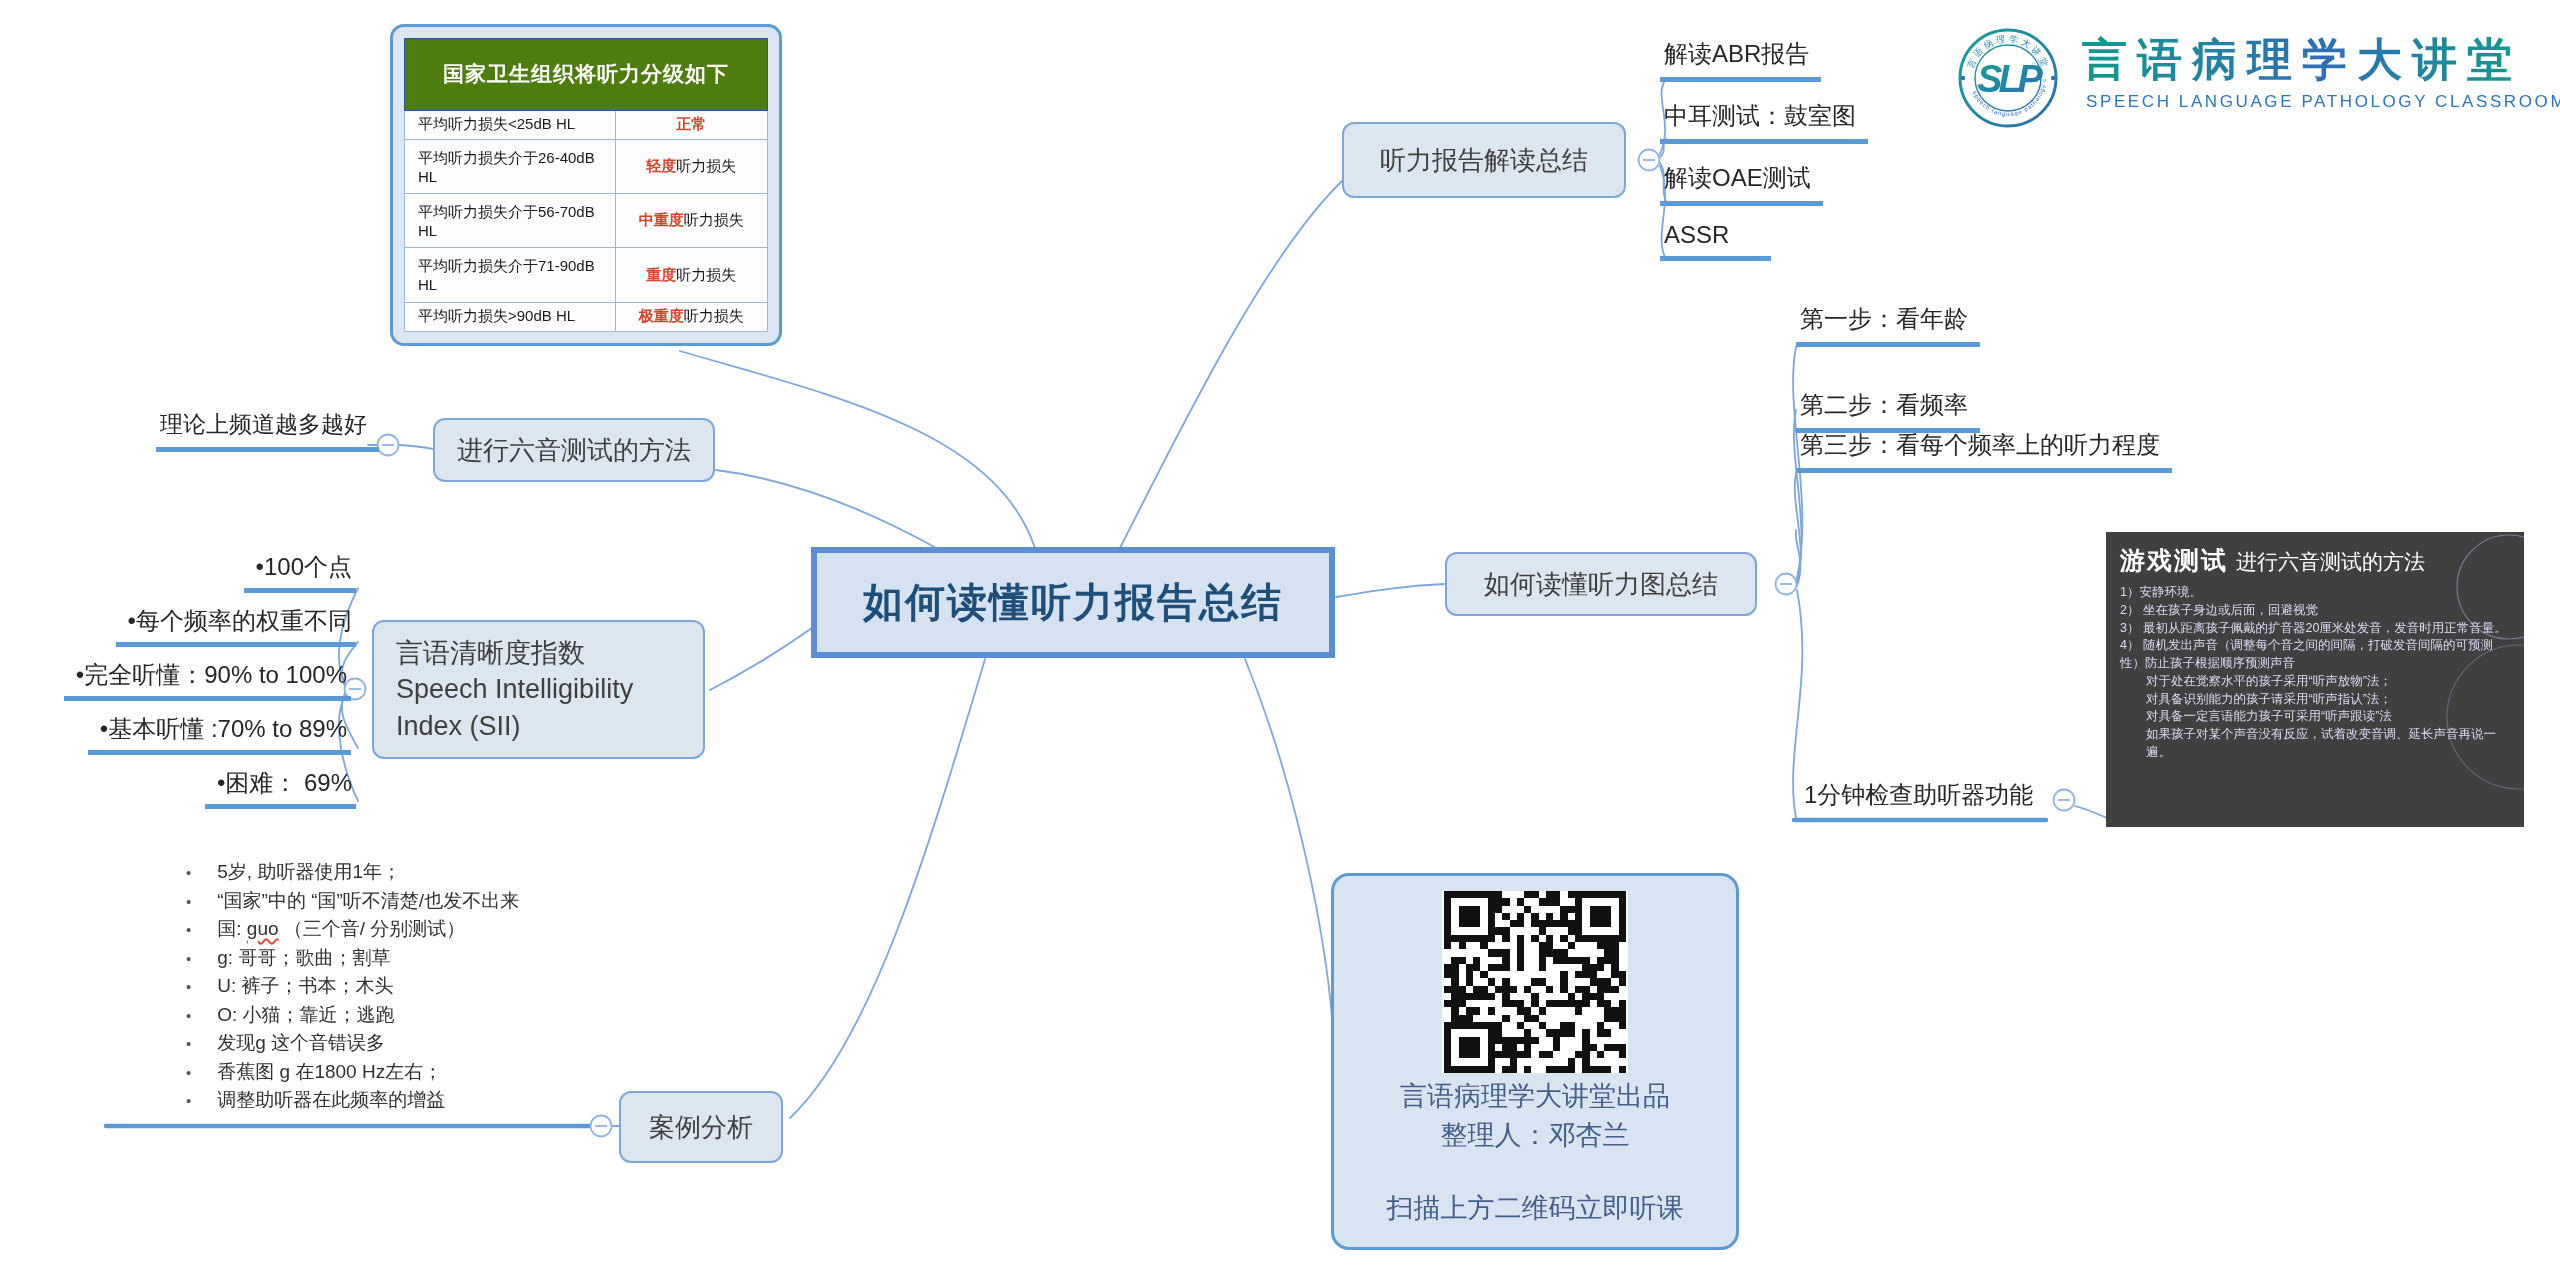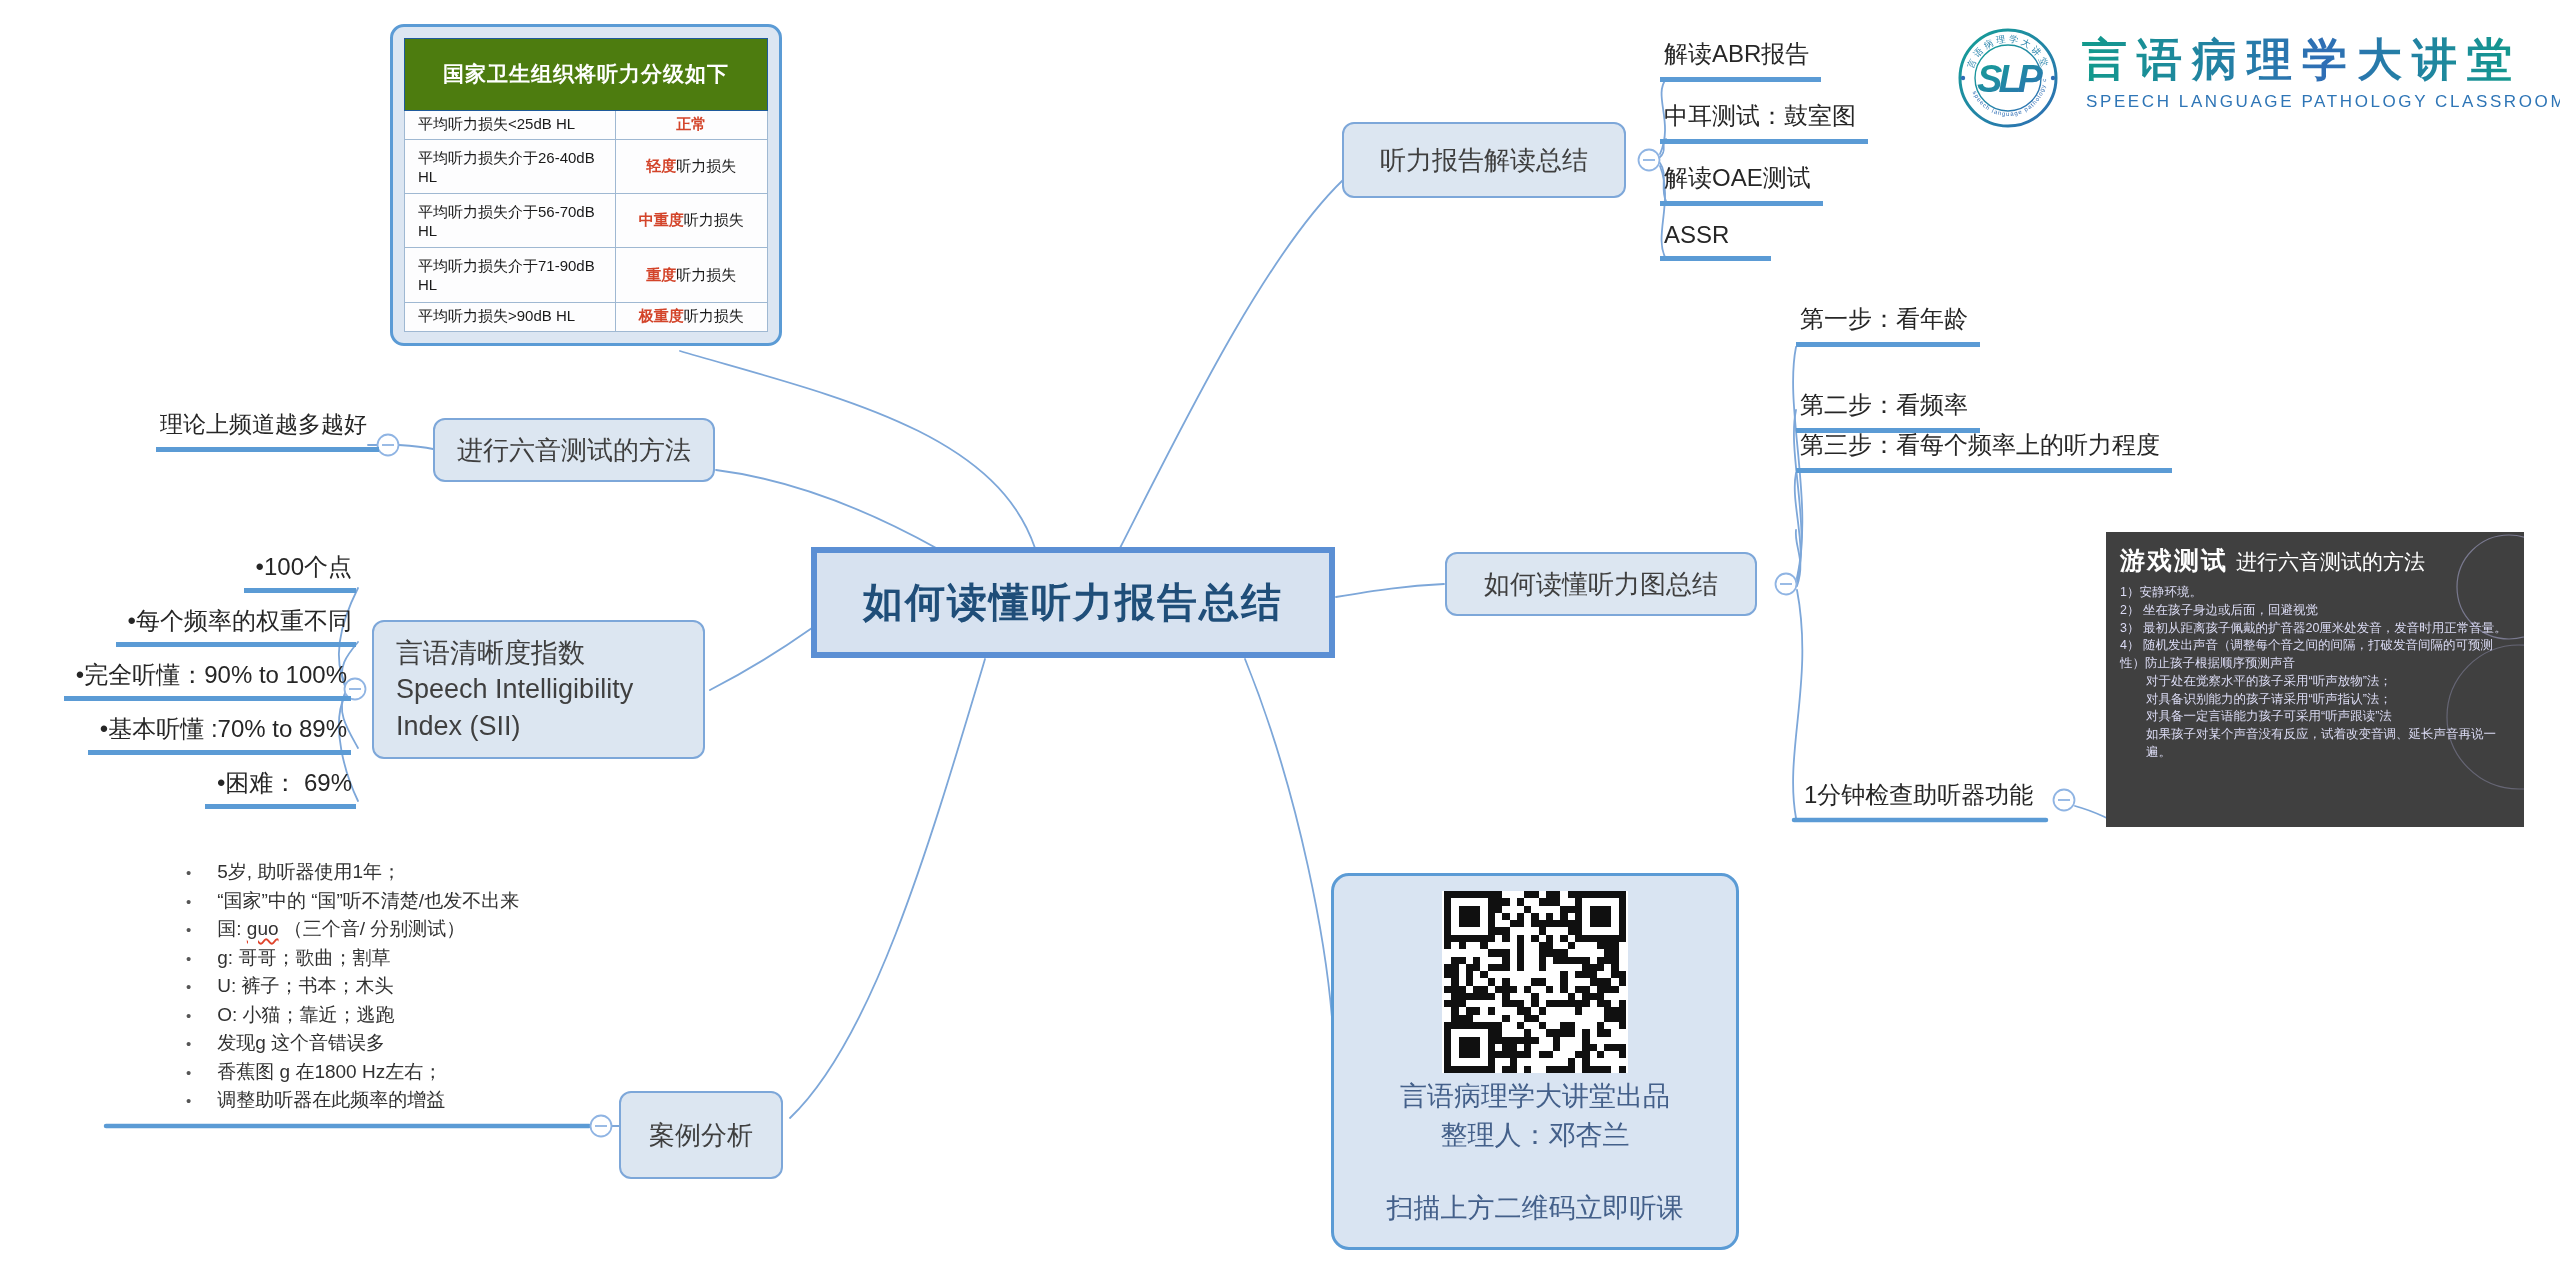--- a/index.html
+++ b/index.html
@@ -203,21 +203,21 @@
       <div>Speech Intelligibility</div>
       <div>Index (SII)</div>
     </div>
   </div>
   <div class="leaf" style="right:2204px;top:551px;font-size:24px;padding:0 4px 5px 12px;">•100个点</div>
   <div class="leaf" style="right:2204px;top:605px;font-size:24px;padding:0 4px 5px 12px;">•每个频率的权重不同</div>
   <div class="leaf" style="right:2209px;top:659px;font-size:24px;padding:0 4px 5px 12px;">•完全听懂：90% to 100%</div>
   <div class="leaf" style="right:2209px;top:713px;font-size:24px;padding:0 4px 5px 12px;">•基本听懂 :70% to 89%</div>
   <div class="leaf" style="right:2204px;top:767px;font-size:24px;padding:0 4px 5px 12px;">•困难：  69%</div>
 
-  <div class="node branch-label" style="left:619px;top:1091px;width:164px;height:88px;">
+  <div class="node branch-label" style="left:619px;top:1091px;width:164px;height:72px;">
     <span>案例分析</span>
   </div>
   <ul class="case-list">
     <li><span>5岁, 助听器使用1年；</span></li>
     <li><span>“国家”中的 “国”听不清楚/也发不出来</span></li>
     <li><span>国: </span><span class="guo">guo</span><span> （三个音/ 分别测试）</span></li>
     <li><span>g: 哥哥；歌曲；割草</span></li>
     <li><span>U: 裤子；书本；木头</span></li>
     <li><span>O: 小猫；靠近；逃跑</span></li>
     <li><span>发现g 这个音错误多</span></li>

